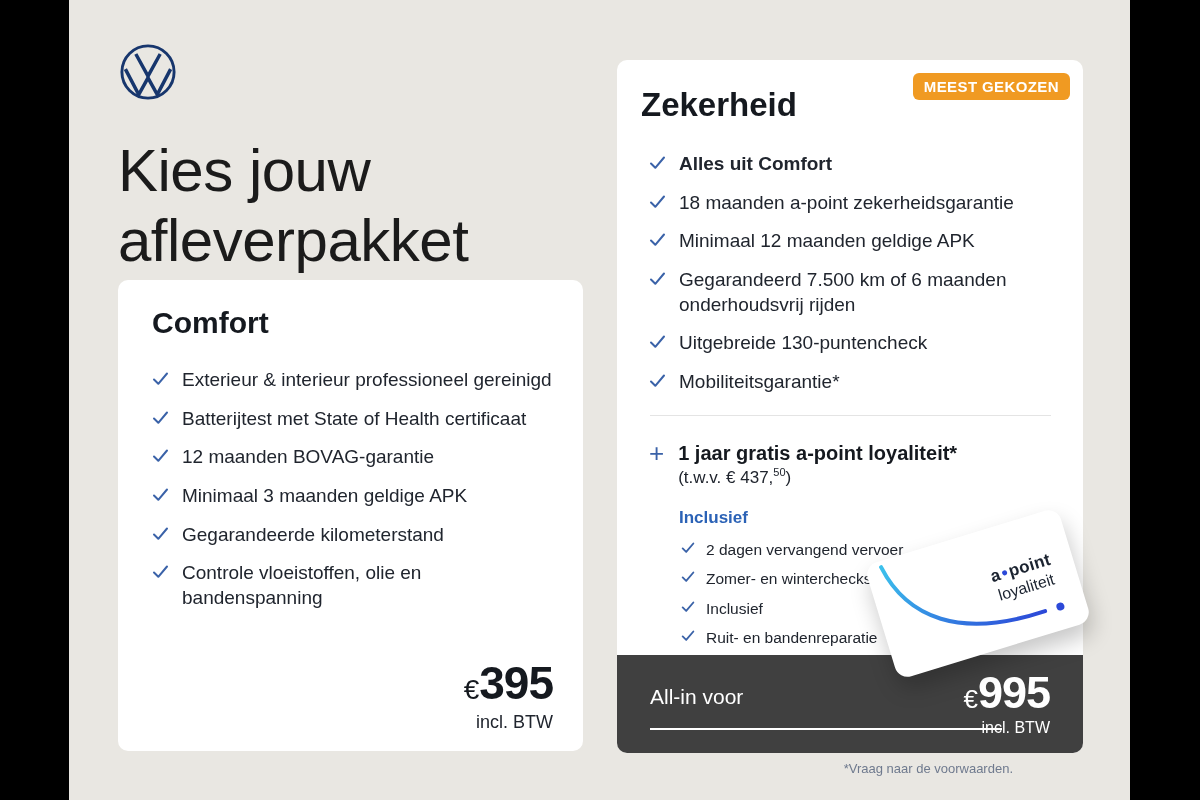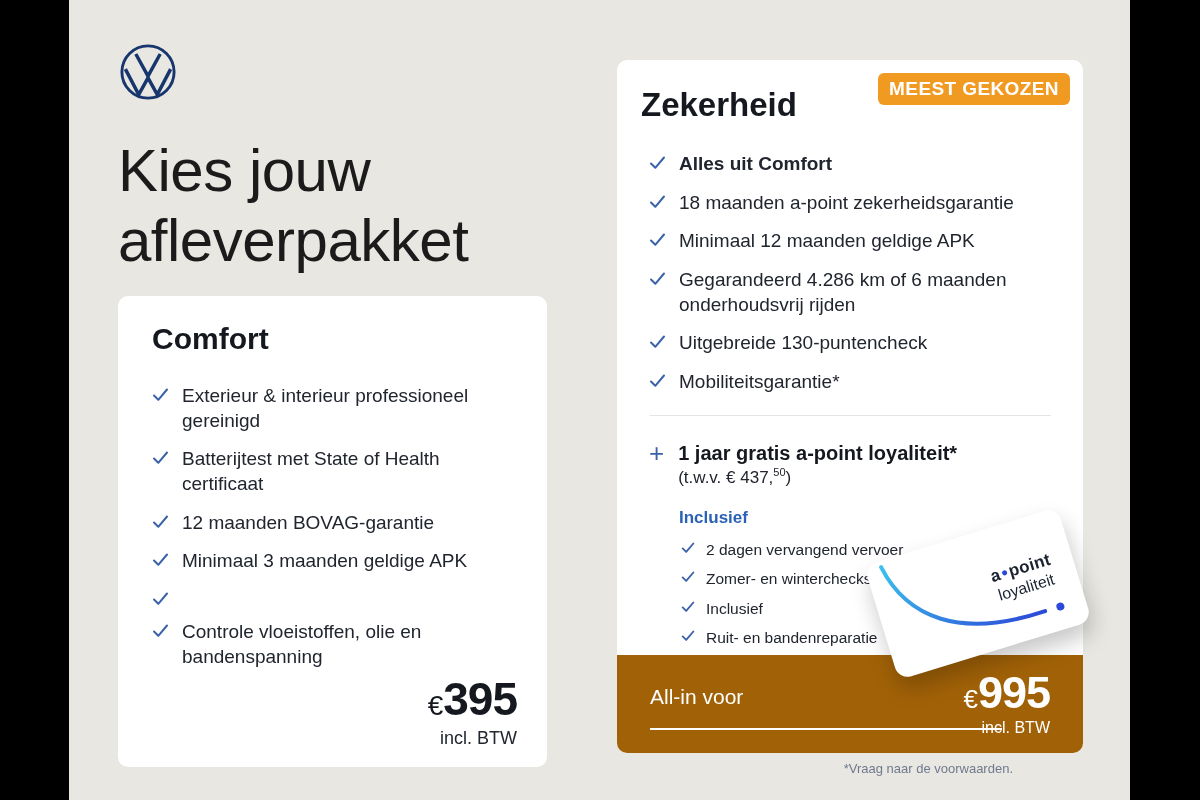--- a/index.html
+++ b/index.html
@@ -20,31 +20,31 @@
   .vw-logo { position:absolute; left:50px; top:43px; width:58px; height:58px; }
   .heading {
     position:absolute; left:49px; top:136px; width:330px;
     font-size:60px; line-height:1.17; font-weight:500;
     color:#1b1b1b; letter-spacing:-0.5px;
   }
   
   .card {
     position:absolute; background:#fff; border-radius:10px;
   }
-  .card-comfort { left:49px; top:296px; width:429px; height:471px; }
+  .card-comfort { left:49px; top:280px; width:465px; height:471px; }
   .card-zekerheid { left:548px; top:60px; width:466px; height:693px; }
 
   .card-title { font-weight:700; color:#15191f; }
   .card-comfort .card-title { margin:26px 0 0 34px; font-size:30px; }
   .card-zekerheid .card-title { margin:26px 0 0 24px; font-size:33px; }
 
   .badge {
     position:absolute; top:13px; right:13px;
     background:#f09a22; color:#fff;
-    font-size:19px; font-weight:700; letter-spacing:0.4px;
+    font-size:15px; font-weight:700; letter-spacing:0.4px;
     padding:5px 11px; border-radius:6px;
   }
 
   .check-list { list-style:none; margin:28px 30px 0 34px; display:flex; flex-direction:column; gap:14px; }
   .card-zekerheid .check-list { margin-top:28px; margin-left:32px; }
   .check-item { display:flex; gap:13px; font-size:19px; line-height:1.3; color:#20252e; }
   .check-item .check-icon { flex:0 0 auto; margin-top:4px; }
   .check-item.bold { font-weight:700; }
 
   .divider { border:none; border-top:1px solid #e4e4e4; margin:20px 32px 0 33px; }
@@ -66,21 +66,21 @@
   
   .price-block { position:absolute; right:30px; bottom:18px; text-align:right; }
   .price-line { white-space:nowrap; }
   .price-euro { font-size:28px; font-weight:400; color:#15191f; }
   .price-amount { font-size:46px; font-weight:700; color:#15191f; letter-spacing:-1px; }
   .price-vat { font-size:18px; color:#20252e; margin-top:2px; }
 
   
   .card-footer {
     position:absolute; left:0; bottom:0; width:100%; height:98px;
-    background:#a16207; border-radius:0 0 10px 10px; color:#fff;
+    background:#404040; border-radius:0 0 10px 10px; color:#fff;
   }
   .footer-label { position:absolute; left:33px; top:30px; font-size:21px; }
   .footer-underline { position:absolute; left:33px; top:73px; width:352px; height:2px; background:#fff; }
   .footer-price { position:absolute; right:33px; top:12px; text-align:right; }
   .footer-price .price-euro { color:#fff; font-size:26px; }
   .footer-price .price-amount { color:#fff; font-size:45px; }
   .footer-price .price-vat { color:#fff; font-size:16px; margin-top:0; }
 
   
   .loyalty-card {
@@ -145,20 +145,21 @@
       <li class="check-item">
         <svg class="check-icon" width="17" height="14" viewBox="0 0 17 14">
             <path d="M2 7.5 L6.3 11.8 L15 1.5" fill="none" stroke="#3a62a8" stroke-width="2" stroke-linecap="round" stroke-linejoin="round"></path>
           </svg>
         <span>Minimaal 3 maanden geldige APK</span>
       </li>
       <li class="check-item">
         <svg class="check-icon" width="17" height="14" viewBox="0 0 17 14">
             <path d="M2 7.5 L6.3 11.8 L15 1.5" fill="none" stroke="#3a62a8" stroke-width="2" stroke-linecap="round" stroke-linejoin="round"></path>
           </svg>
+        <span>Gegarandeerde kilometerstand</span>
       </li>
       <li class="check-item">
         <svg class="check-icon" width="17" height="14" viewBox="0 0 17 14">
             <path d="M2 7.5 L6.3 11.8 L15 1.5" fill="none" stroke="#3a62a8" stroke-width="2" stroke-linecap="round" stroke-linejoin="round"></path>
           </svg>
         <span>Controle vloeistoffen, olie en bandenspanning</span>
       </li>
     </ul>
     <div class="price-block">
       <div class="price-line">
@@ -188,21 +189,21 @@
       <li class="check-item">
         <svg class="check-icon" width="17" height="14" viewBox="0 0 17 14">
             <path d="M2 7.5 L6.3 11.8 L15 1.5" fill="none" stroke="#3a62a8" stroke-width="2" stroke-linecap="round" stroke-linejoin="round"></path>
           </svg>
         <span>Minimaal 12 maanden geldige APK</span>
       </li>
       <li class="check-item">
         <svg class="check-icon" width="17" height="14" viewBox="0 0 17 14">
             <path d="M2 7.5 L6.3 11.8 L15 1.5" fill="none" stroke="#3a62a8" stroke-width="2" stroke-linecap="round" stroke-linejoin="round"></path>
           </svg>
-        <span>Gegarandeerd 4.286 km of 6 maanden onderhoudsvrij rijden</span>
+        <span>Gegarandeerd 7.500 km of 6 maanden onderhoudsvrij rijden</span>
       </li>
       <li class="check-item">
         <svg class="check-icon" width="17" height="14" viewBox="0 0 17 14">
             <path d="M2 7.5 L6.3 11.8 L15 1.5" fill="none" stroke="#3a62a8" stroke-width="2" stroke-linecap="round" stroke-linejoin="round"></path>
           </svg>
         <span>Uitgebreide 130-puntencheck</span>
       </li>
       <li class="check-item">
         <svg class="check-icon" width="17" height="14" viewBox="0 0 17 14">
             <path d="M2 7.5 L6.3 11.8 L15 1.5" fill="none" stroke="#3a62a8" stroke-width="2" stroke-linecap="round" stroke-linejoin="round"></path>

